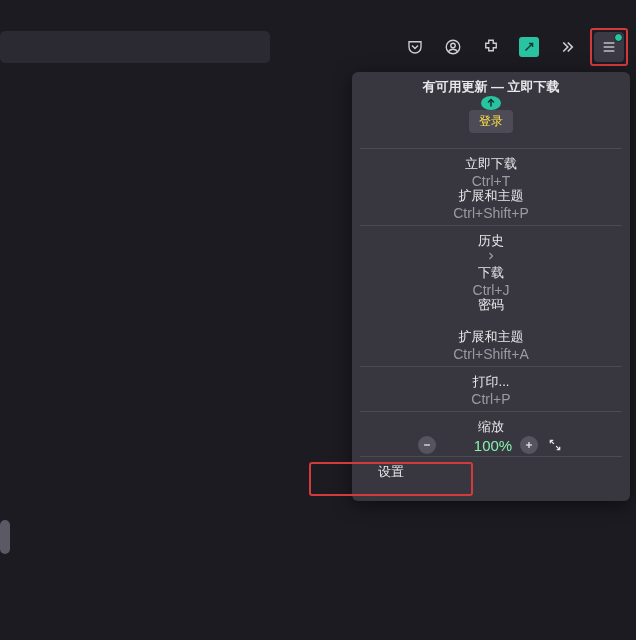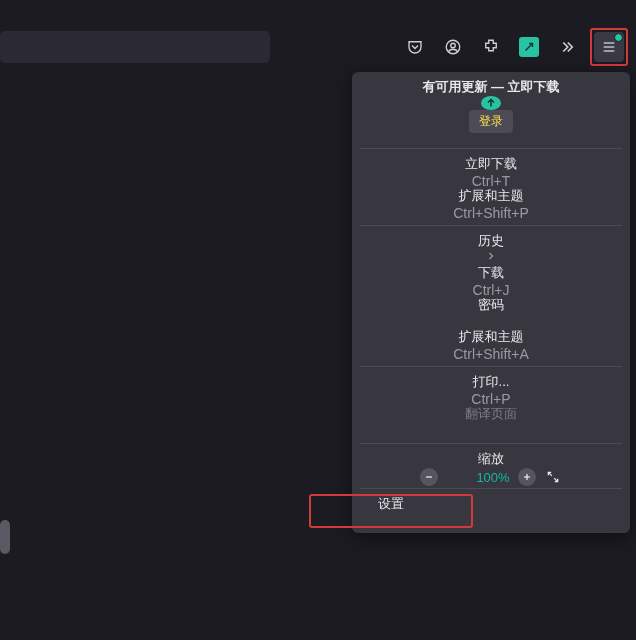--- a/index.html
+++ b/index.html
@@ -127,21 +127,21 @@
     gap:8px;
   }
   .zbtn {
     width:18px;height:18px;border-radius:50%;
     background:#56555f;
     color:#e8e8ec;
     display:flex;align-items:center;justify-content:center;
     font-size:12px;
     line-height:1;
   }
-  .zval { color:#14b8a6; font-size:13px;margin-left:30px; }
+  .zval { color:#86efac; font-size:15px;margin-left:30px; }
   .full-icon{
     width:18px;height:18px;
     display:flex;align-items:center;justify-content:center;
     color:#e8e8ec;
   }
 
   .red-box {
     outline:2px solid #d23b3b;
     outline-offset:-1px;
     border-radius:2px;
@@ -261,23 +261,20 @@
   <div class="row hover-ok">
     <span>扩展和主题</span>
     <span class="shortcut">Ctrl+Shift+A</span>
   </div>
 
   <div class="sep"></div>
 
   <div class="row hover-ok">
     <span>打印...</span>
     <span class="shortcut">Ctrl+P</span>
-  </div>
-  <div class="row">
-    <span class="disabled">翻译页面</span>
   </div>
 
   <div class="sep"></div>
 
   <div class="row">
     <span>缩放</span>
     <span class="zoom-ctrl">
       <span class="zbtn">
         <svg width="10" height="10" viewBox="0 0 24 24" stroke="currentColor" stroke-width="3">
             <path d="M5 12h14"></path>

